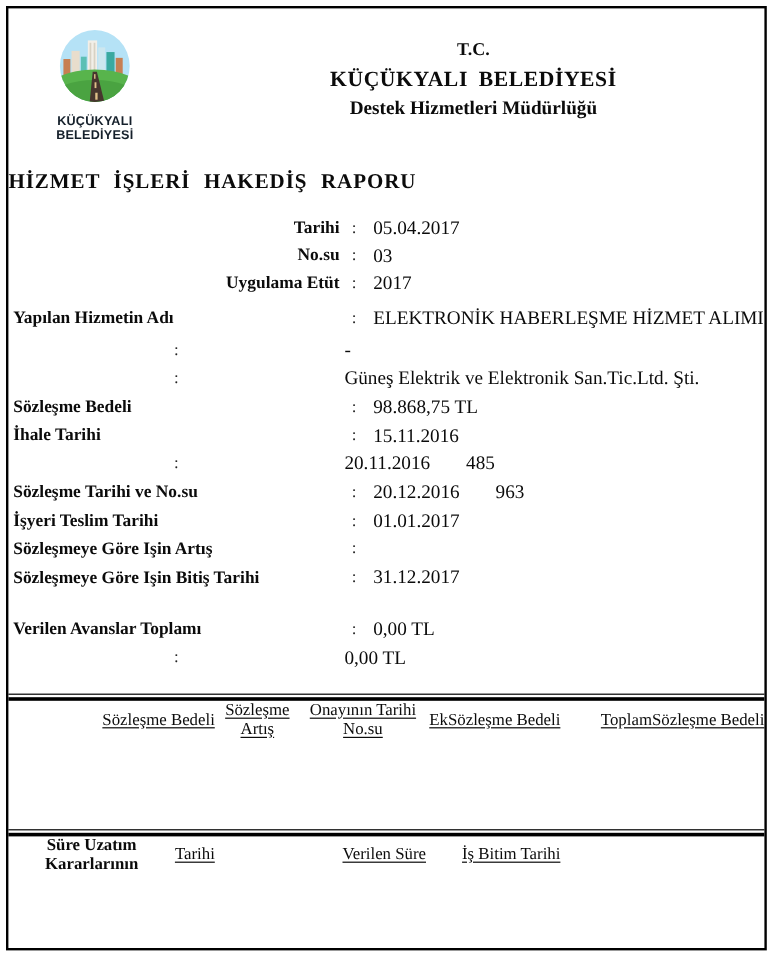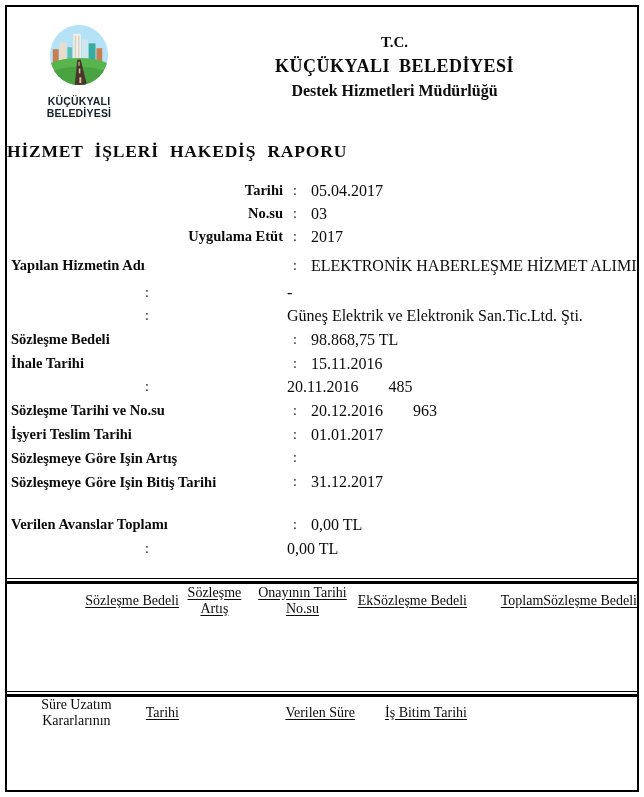--- a/index.html
+++ b/index.html
@@ -49,21 +49,21 @@
 
   
   .tbl { position:absolute; left:0; right:0; display:grid;
          grid-template-columns:172px 176px 112px 170px; font-size:14px; }
   .tbl-1 { top:578px; }
   .tbl-2 { top:690px; }
   .tcell { display:flex; justify-content:flex-end;
            align-items:center; text-align:center; line-height:16px; min-height:32px; }
   .u { text-decoration:underline; text-underline-offset:2px; }
   .u:empty, .nl:empty { display:none; }
-  .nl { text-decoration:none; }
+  .nl { text-decoration:none;font-weight:bold; }
 </style>
 </head>
 <body>
 
 <div class="page">
 
   <div class="logo">
     <svg viewBox="0 0 64 64">
       <defs>
           <clipPath id="c">

